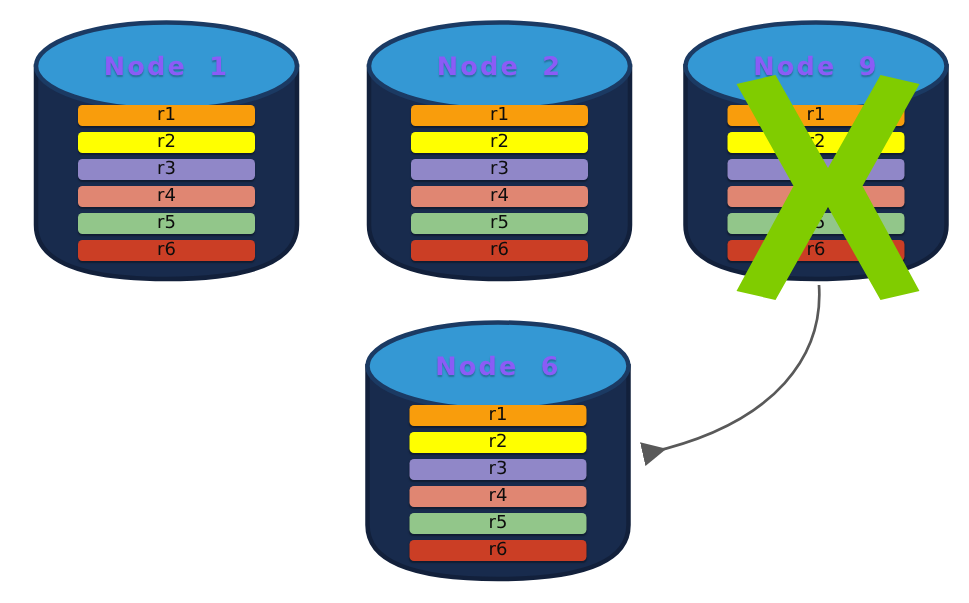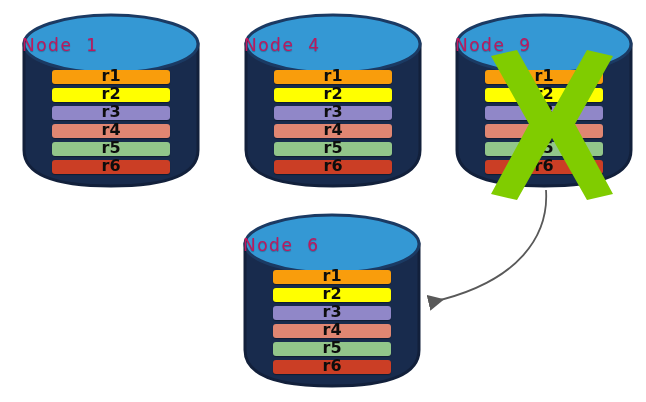--- a/index.html
+++ b/index.html
@@ -26,45 +26,45 @@
   }
   .node-svg {
     position: absolute;
     top: 0;
     left: 0;
     overflow: visible;
   }
   .node-title {
     position: absolute;
     width: 100%;
-    text-align: left;
-    color: #be185d;
-    font-weight: normal;
+    text-align: center;
+    color: #8b5cf6;
+    font-weight: bold;
     font-size: 17px;
     letter-spacing: 1.5px;
     text-shadow: 0 1px 1px rgba(0,0,0,0.25);
     pointer-events: none;
     white-space: pre;
   }
   .rows {
     position: absolute;
     left: 0;
     width: 100%;
     display: flex;
     flex-direction: column;
   }
   .row {
     height: 14px;
     margin-bottom: 4px;
     border-radius: 3px;
     display: flex;
-    align-items: flex-end;
+    align-items: flex-start;
     justify-content: center;
-    font-size: 16px;
-    font-weight: bold;
+    font-size: 12px;
+    font-weight: normal;
     color: #0d0d0d;
     box-shadow: 0 1px 1px rgba(0,0,0,0.35);
     line-height: 1;
   }
   .row:last-child { margin-bottom: 14px; }
 
   .x-mark {
     position: absolute;
     pointer-events: none;
   }
@@ -109,21 +109,21 @@
           <span>r6</span>
         </div>
     </div>
   </div>
 
   <div class="node" style="left:244px; top:8px; width:178px; height:180px;">
     <svg class="node-svg" width="178" height="180" viewBox="0 0 178 180">
       <path d="M2,36 L2,142 Q2,178 89,178 Q176,178 176,142 L176,36 Z" fill="#182B4D" stroke="#12203B" stroke-width="3"></path>
       <ellipse cx="89" cy="36" rx="87" ry="29" fill="#3498D4" stroke="#1B3A63" stroke-width="3"></ellipse>
     </svg>
-    <div class="node-title" style="top:27px;">Node  4</div>
+    <div class="node-title" style="top:27px;">Node  2</div>
     <div class="rows" style="top:62px; padding-left:30px; padding-right:30px; box-sizing:border-box;">
       <div class="row" style="background:#F99D0C;">
           <span>r1</span>
         </div>
       <div class="row" style="background:#FFFF00;">
           <span>r2</span>
         </div>
       <div class="row" style="background:#9087C8;">
           <span>r3</span>
         </div>

